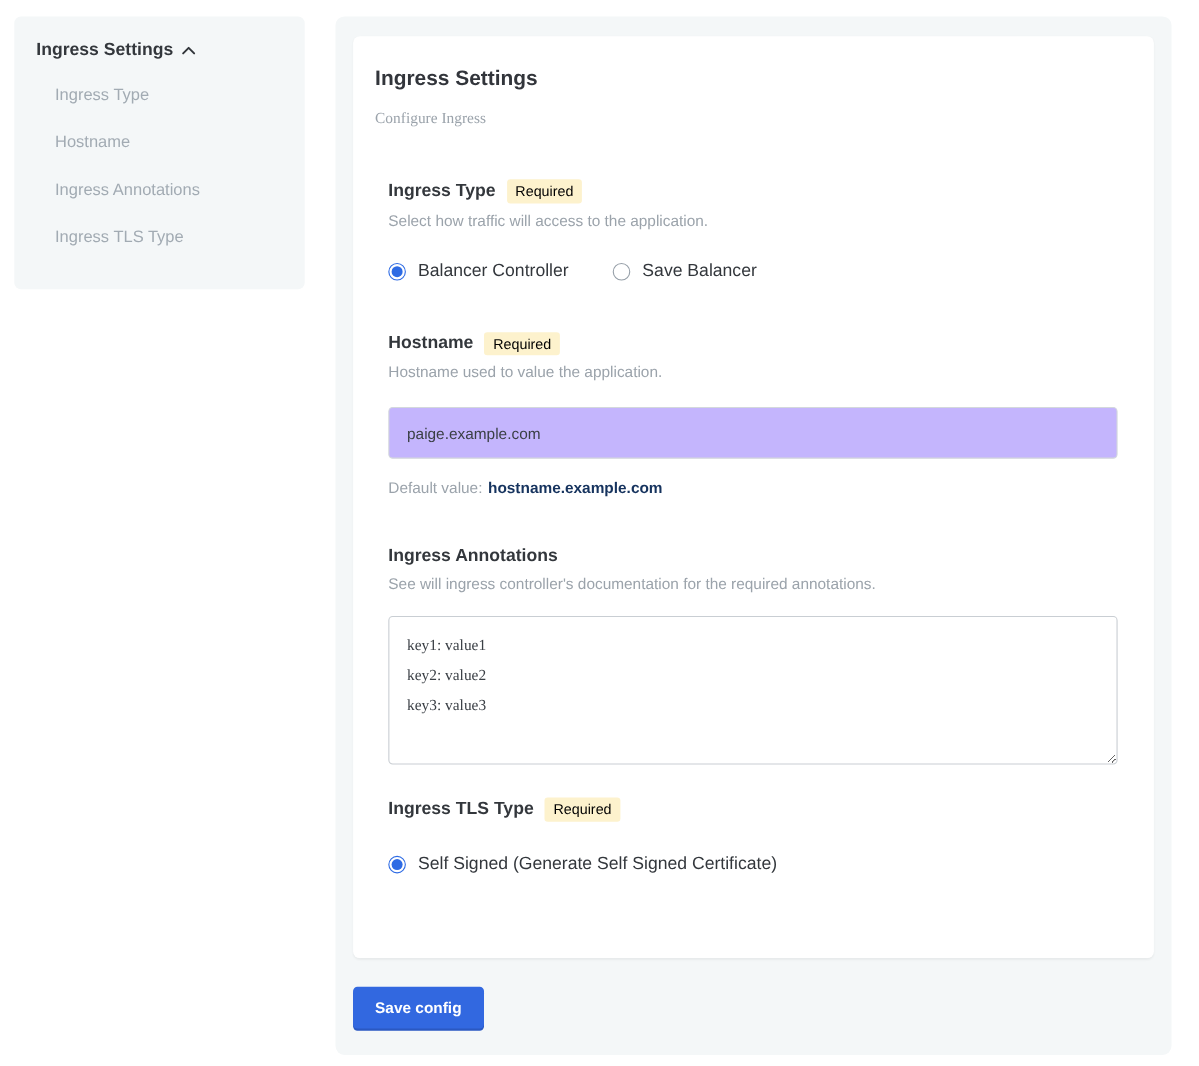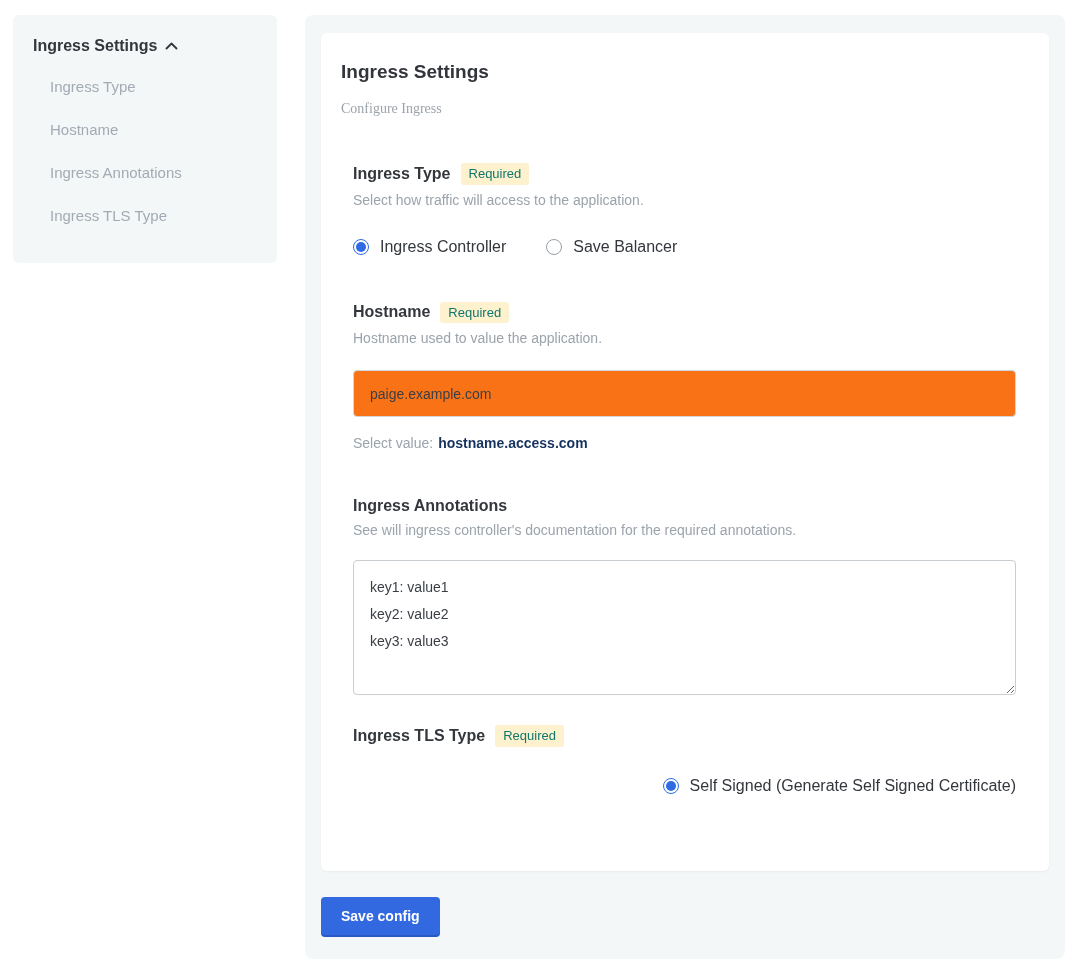--- a/index.html
+++ b/index.html
@@ -74,32 +74,32 @@
   .section.tight { margin-top: 30px; }
   .section-header { display: flex; align-items: center; gap: 10px; }
   .section-title {
     margin: 0;
     font-size: 16px;
     font-weight: bold;
     color: #33373c;
   }
   .badge {
     background: #fdf2cd;
-    color: #0f766e;
+    color: #000000;
     font-size: 13px;
     font-weight: normal;
     padding: 3px 8px;
     border-radius: 3px;
     line-height: 1.2;
   }
   .help { margin: 7px 0 0; font-size: 14px; color: #9ba3ab; }
 
   
   .radio-row { display: flex; gap: 40px; margin-top: 30px; }
-  .radio-col { display: flex; flex-direction: column; gap: 25px; margin-top: 30px; align-items: flex-end; }
+  .radio-col { display: flex; flex-direction: column; gap: 25px; margin-top: 30px; }
   .radio-option {
     display: flex;
     align-items: center;
     gap: 11px;
     font-size: 16px;
     color: #33373c;
     cursor: pointer;
   }
   .radio {
     width: 16px; height: 16px;
@@ -124,35 +124,35 @@
     width: 100%;
     height: 47px;
     margin-top: 24px;
     border: 1px solid #d3d8dc;
     border-radius: 4px;
     padding: 0 16px;
     font-size: 14px;
     color: #3a3f45;
     font-family: "Liberation Sans", sans-serif;
     outline: none;
-    background: #f97316;
+    background: #c4b5fd;
   }
   .default-line { margin-top: 18px; font-size: 14px; color: #9ba3ab; }
   .default-line .prefix { margin-right: 5px; }
   .default-line .value { color: #16335e; font-weight: bold; }
 
   .annotations-input {
     display: block;
     width: 100%;
     height: 135px;
     margin-top: 22px;
     border: 1px solid #c9ced3;
     border-radius: 4px;
     padding: 13px 16px;
-    font-family: Liberation Sans, sans-serif;
+    font-family: Liberation Serif, serif;
     font-size: 14px;
     line-height: 27px;
     color: #3a3f45;
     outline: none;
     resize: both;
     background: #fff;
   }
 
   
   .save-btn {
@@ -197,38 +197,38 @@
 
       <div class="section">
         <div class="section-header">
           <h2 class="section-title">Ingress Type</h2>
           <span class="badge">Required</span>
         </div>
         <p class="help">Select how traffic will access to the application.</p>
         <div class="radio-row">
           <label class="radio-option">
             <span class="radio checked"></span>
-            <span>Ingress Controller</span>
+            <span>Balancer Controller</span>
           </label>
           <label class="radio-option">
             <span class="radio"></span>
             <span>Save Balancer</span>
           </label>
         </div>
       </div>
 
       <div class="section">
         <div class="section-header">
           <h2 class="section-title">Hostname</h2>
           <span class="badge">Required</span>
         </div>
         <p class="help">Hostname used to value the application.</p>
         <input class="text-input" type="text" value="paige.example.com" style="">
         <p class="default-line">
-          <span class="prefix">Select value:</span><span class="value">hostname.access.com</span>
+          <span class="prefix">Default value:</span><span class="value">hostname.example.com</span>
         </p>
       </div>
 
       <div class="section">
         <div class="section-header">
           <h2 class="section-title">Ingress Annotations</h2>
         </div>
         <p class="help">See will ingress controller's documentation for the required annotations.</p>
         <textarea class="annotations-input" spellcheck="false" style="">key1: value1
 key2: value2

